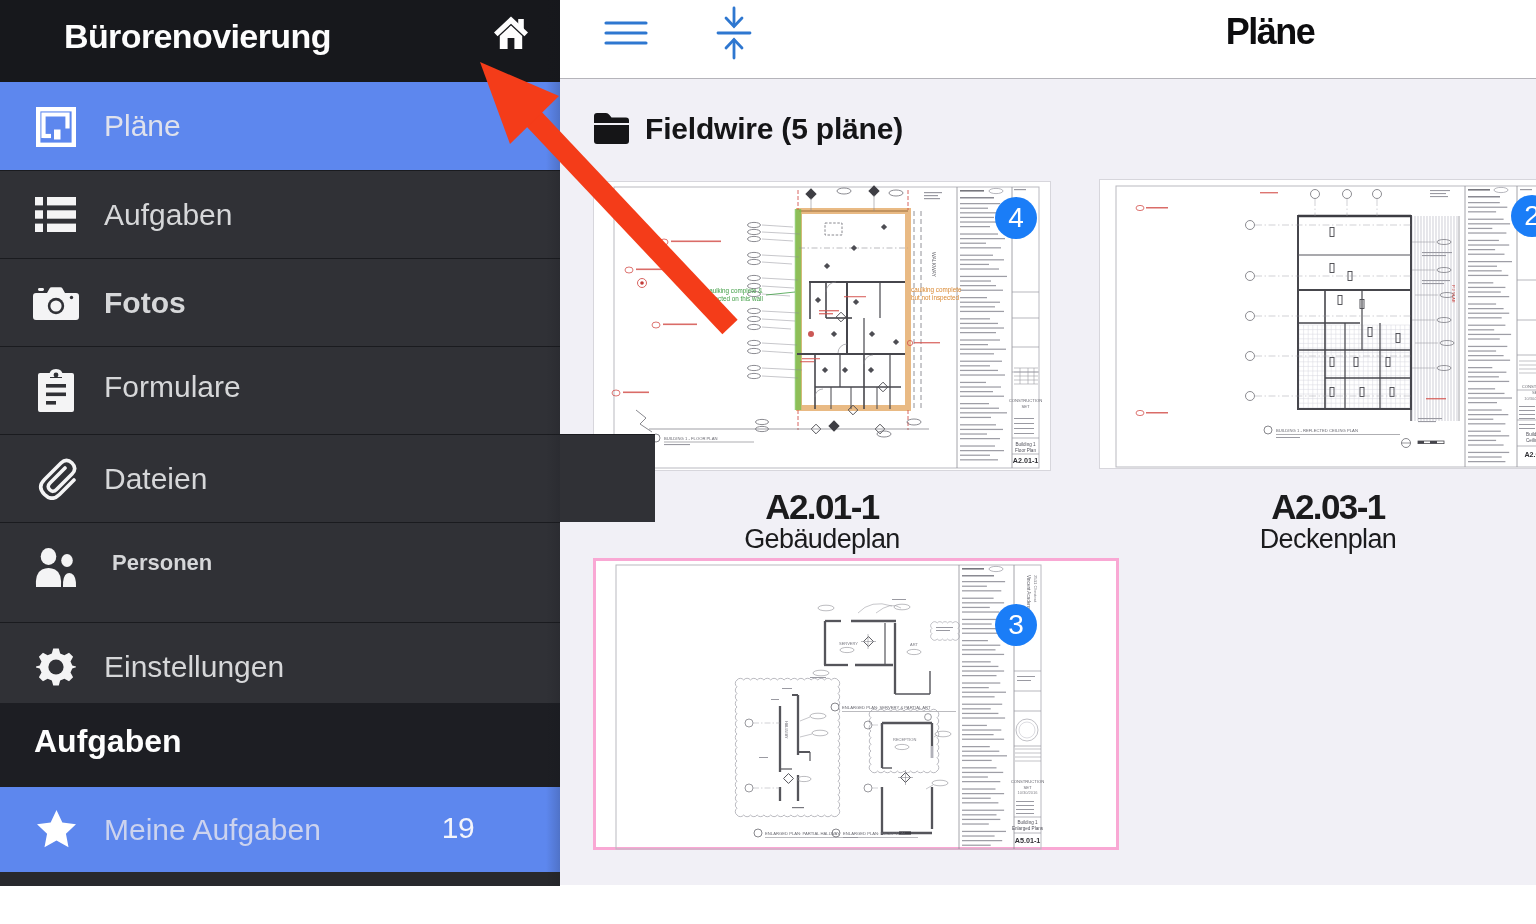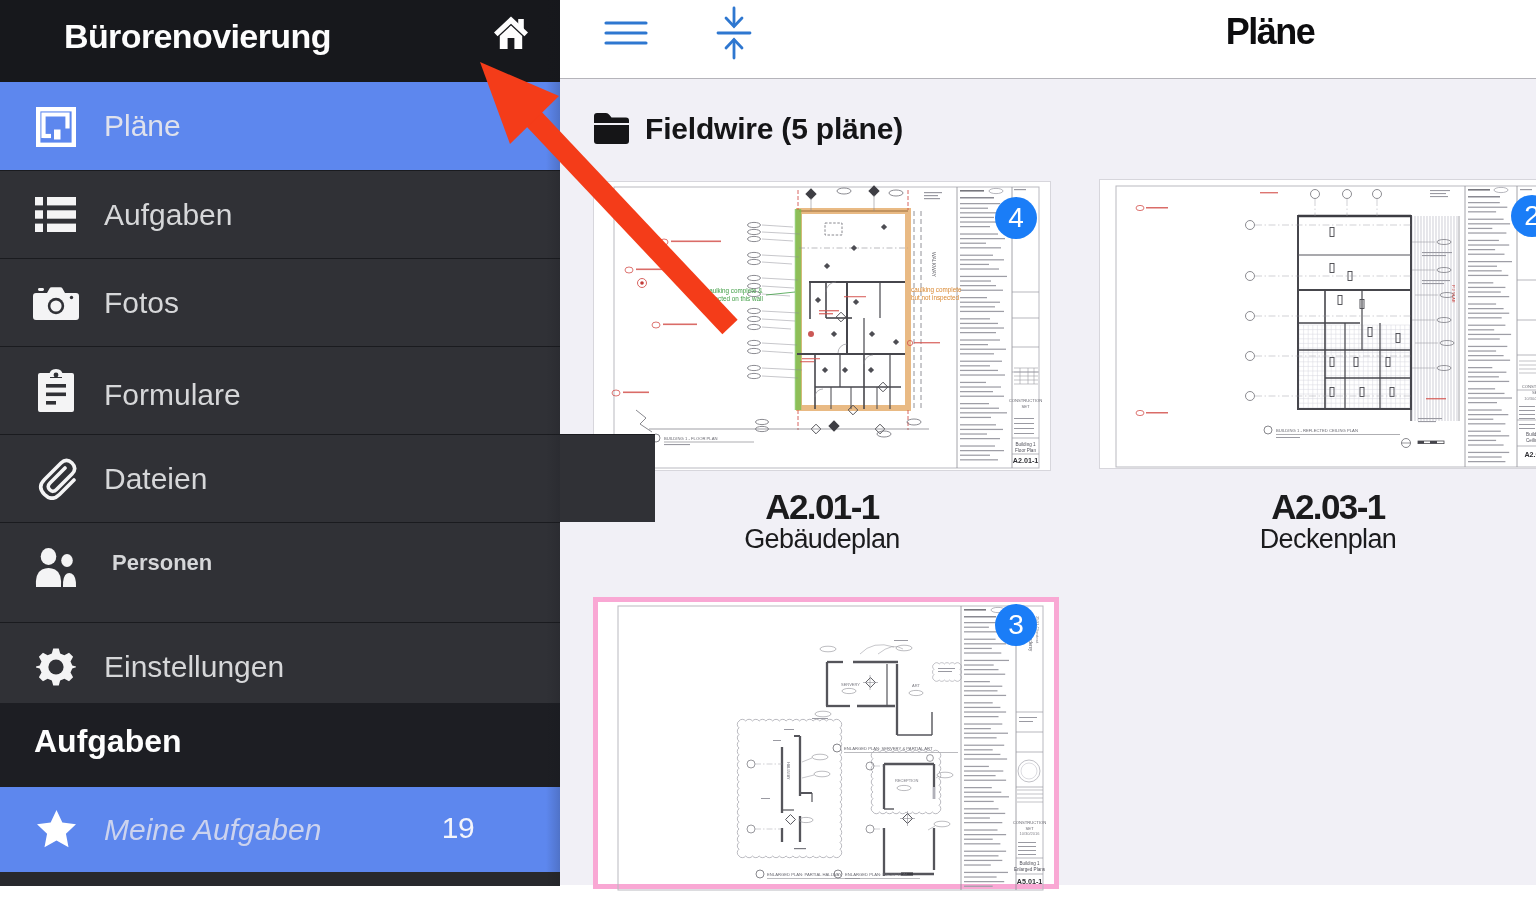--- a/index.html
+++ b/index.html
@@ -525,21 +525,21 @@
 <line x1="417" y1="266" x2="445" y2="266" stroke="#9a9aa2" stroke-width="0.7"></line>
 <text x="434" y="277" font-size="7.2" fill="#2e2e33" text-anchor="middle" font-weight="bold">A2.03</text>
 </svg>
 </div>
 
 <div class="abs" style="left:1511px;top:195px;width:42px;height:42px;border-radius:21px;background:#1a7df7;color:#fff;font-size:28px;text-align:center;line-height:42px;">2</div>
 
 <div class="abs" style="left:1099px;top:487px;width:458px;text-align:center;font-size:35px;font-weight:bold;color:#1b1b1d;letter-spacing:-1.6px;">A2.03-1</div>
 <div class="abs" style="left:1099px;top:524px;width:458px;text-align:center;font-size:27px;color:#1b1b1d;letter-spacing:-0.6px;">Deckenplan</div>
 
-<div class="abs" style="left:593px;top:597px;width:466px;height:292px;background:#ffffff;border:5px solid #f9a8d4;">
+<div class="abs" style="left:593px;top:558px;width:526px;height:292px;background:#ffffff;border:3px solid #f9a8d4;">
 <svg width="456" height="290" viewBox="0 0 456 290">
 
 <rect x="20" y="4" width="425" height="284" fill="none" stroke="#b9b9c0" stroke-width="1"></rect>
 
 <line x1="363" y1="4" x2="363" y2="288" stroke="#8e8e96" stroke-width="0.8"></line>
 
 <line x1="418" y1="4" x2="418" y2="288" stroke="#8e8e96" stroke-width="0.8"></line>
 
 <rect x="366" y="7" width="22" height="1.6" fill="#77777e"></rect>
       <ellipse cx="400" cy="8" rx="7" ry="2.6" fill="none" stroke="#9a9aa2" stroke-width="0.7"></ellipse>
@@ -756,42 +756,42 @@
           <rect x="12" y="0" width="29" height="8.4"></rect>
         <rect x="0" y="13.3" width="8" height="8.4"></rect>
           <rect x="12" y="13.3" width="29" height="8.4"></rect>
         <rect x="0" y="26.6" width="8" height="8.4"></rect>
           <rect x="12" y="26.6" width="29" height="8.4"></rect>
       </g>
     </svg>
     <div class="abs" style="left:104px;top:27px;font-size:30px;color:#d6d7d9;">Aufgaben</div>
   </div>
 
-  <div class="abs" style="left:0;top:258px;width:560px;height:88px;background:#303136;border-top:1px solid #1a1b1f;">
+  <div class="abs" style="left:0;top:258px;width:560px;height:88px;background:#303136;border-top:1px solid #1a1b1f;font-weight:bold;">
     <svg class="abs" style="left:33px;top:28px;" width="46" height="33" viewBox="0 0 46 33">
       <rect x="5" y="1" width="6" height="3" rx="1.4" fill="#f4f4f5"></rect>
       <path d="M14 6 L16.5 1.5 Q17.2 0.2 18.7 0.2 L27.3 0.2 Q28.8 0.2 29.5 1.5 L32 6 L43 6 Q46 6 46 9 L46 30 Q46 33 43 33 L3 33 Q0 33 0 30 L0 9 Q0 6 3 6 Z" fill="#f4f4f5"></path>
       <circle cx="23" cy="19" r="8.2" fill="#303136"></circle>
       <circle cx="23" cy="19" r="5.6" fill="#f4f4f5"></circle>
       <circle cx="38.5" cy="10.5" r="1.7" fill="#303136"></circle>
     </svg>
     <div class="abs" style="left:104px;top:27px;font-size:30px;color:#d6d7d9;">Fotos</div>
   </div>
 
   <div class="abs" style="left:0;top:346px;width:560px;height:88px;background:#303136;border-top:1px solid #1a1b1f;">
     <svg class="abs" style="left:38px;top:21px;" width="36" height="44" viewBox="0 0 36 44">
       <path d="M2 5 L12 5 L12 10 L24 10 L24 5 L34 5 Q36 5 36 7 L36 42 Q36 44 34 44 L2 44 Q0 44 0 42 L0 7 Q0 5 2 5 Z" fill="#f4f4f5"></path>
       <path d="M12.2 8 Q12.2 2 18 2 Q23.8 2 23.8 8 Z" fill="#f4f4f5" stroke="#f4f4f5" stroke-width="2"></path>
       <circle cx="18" cy="7" r="2.4" fill="#303136"></circle>
       <rect x="10" y="5" width="16" height="6" fill="#303136" opacity="0"></rect>
       <rect x="8" y="16" width="20" height="3.6" fill="#303136"></rect>
       <rect x="8" y="24.5" width="20" height="3.6" fill="#303136"></rect>
       <rect x="8" y="33" width="10" height="3.6" fill="#303136"></rect>
     </svg>
-    <div class="abs" style="left:104px;top:31px;font-size:30px;color:#d6d7d9;">Formulare</div>
+    <div class="abs" style="left:104px;top:23px;font-size:30px;color:#d6d7d9;">Formulare</div>
   </div>
 
   <div class="abs" style="left:0;top:434px;width:655px;height:88px;background:#303136;border-top:1px solid #1a1b1f;">
     <svg class="abs" style="left:36px;top:23px;" width="42" height="42" viewBox="0 0 42 42">
       <path d="M29 10 L14 25 Q10.5 28.5 13.8 31.8 Q17 35 20.5 31.5 L36 16 Q41.5 10.5 36 5 Q30.5 -0.5 25 5 L8.5 21.5 Q1 29 8.5 36.5 Q16 44 23.5 36.5 L38 22" fill="none" stroke="#f4f4f5" stroke-width="3.6" stroke-linecap="round"></path>
     </svg>
     <div class="abs" style="left:104px;top:27px;font-size:30px;color:#d6d7d9;">Dateien</div>
   </div>
 
   <div class="abs" style="left:0;top:522px;width:560px;height:88px;background:#303136;border-top:1px solid #1a1b1f;">
@@ -816,21 +816,21 @@
 
   <div class="abs" style="left:0;top:703px;width:560px;height:84px;background:#1d1e23;">
     <div class="abs" style="left:34px;top:20px;font-size:32px;font-weight:bold;color:#fdfdfd;">Aufgaben</div>
   </div>
 
   <div class="abs" style="left:0;top:787px;width:560px;height:85px;background:#5d87ee;">
 
     <svg class="abs" style="left:37px;top:23px;" width="39" height="39" viewBox="0 0 38 38">
       <polygon points="19,0 24.7,12.2 38,13.9 28.2,23.1 30.7,36.3 19,29.8 7.3,36.3 9.8,23.1 0,13.9 13.3,12.2" fill="#ffffff"></polygon>
     </svg>
-    <div class="abs" style="left:104px;top:26px;font-size:30px;color:#ccd3ee;font-style:italic;">Meine Aufgaben</div>
+    <div class="abs" style="left:104px;top:26px;font-size:30px;color:#ccd3ee;">Meine Aufgaben</div>
 
     <div class="abs" style="left:400px;top:24px;width:116px;text-align:center;font-size:30px;color:#f4f5fb;letter-spacing:-0.5px;">19</div>
   </div>
 
   <div class="abs" style="left:0;top:872px;width:560px;height:14px;background:#28292d;"></div>
 
   <div class="abs" style="left:546px;top:0;width:14px;height:886px;background:linear-gradient(to right, rgba(20,22,28,0), rgba(20,22,28,0.18));"></div>
 </div>
 
 <svg class="abs" style="left:0;top:0;pointer-events:none;" width="1536" height="924" viewBox="0 0 1536 924">

